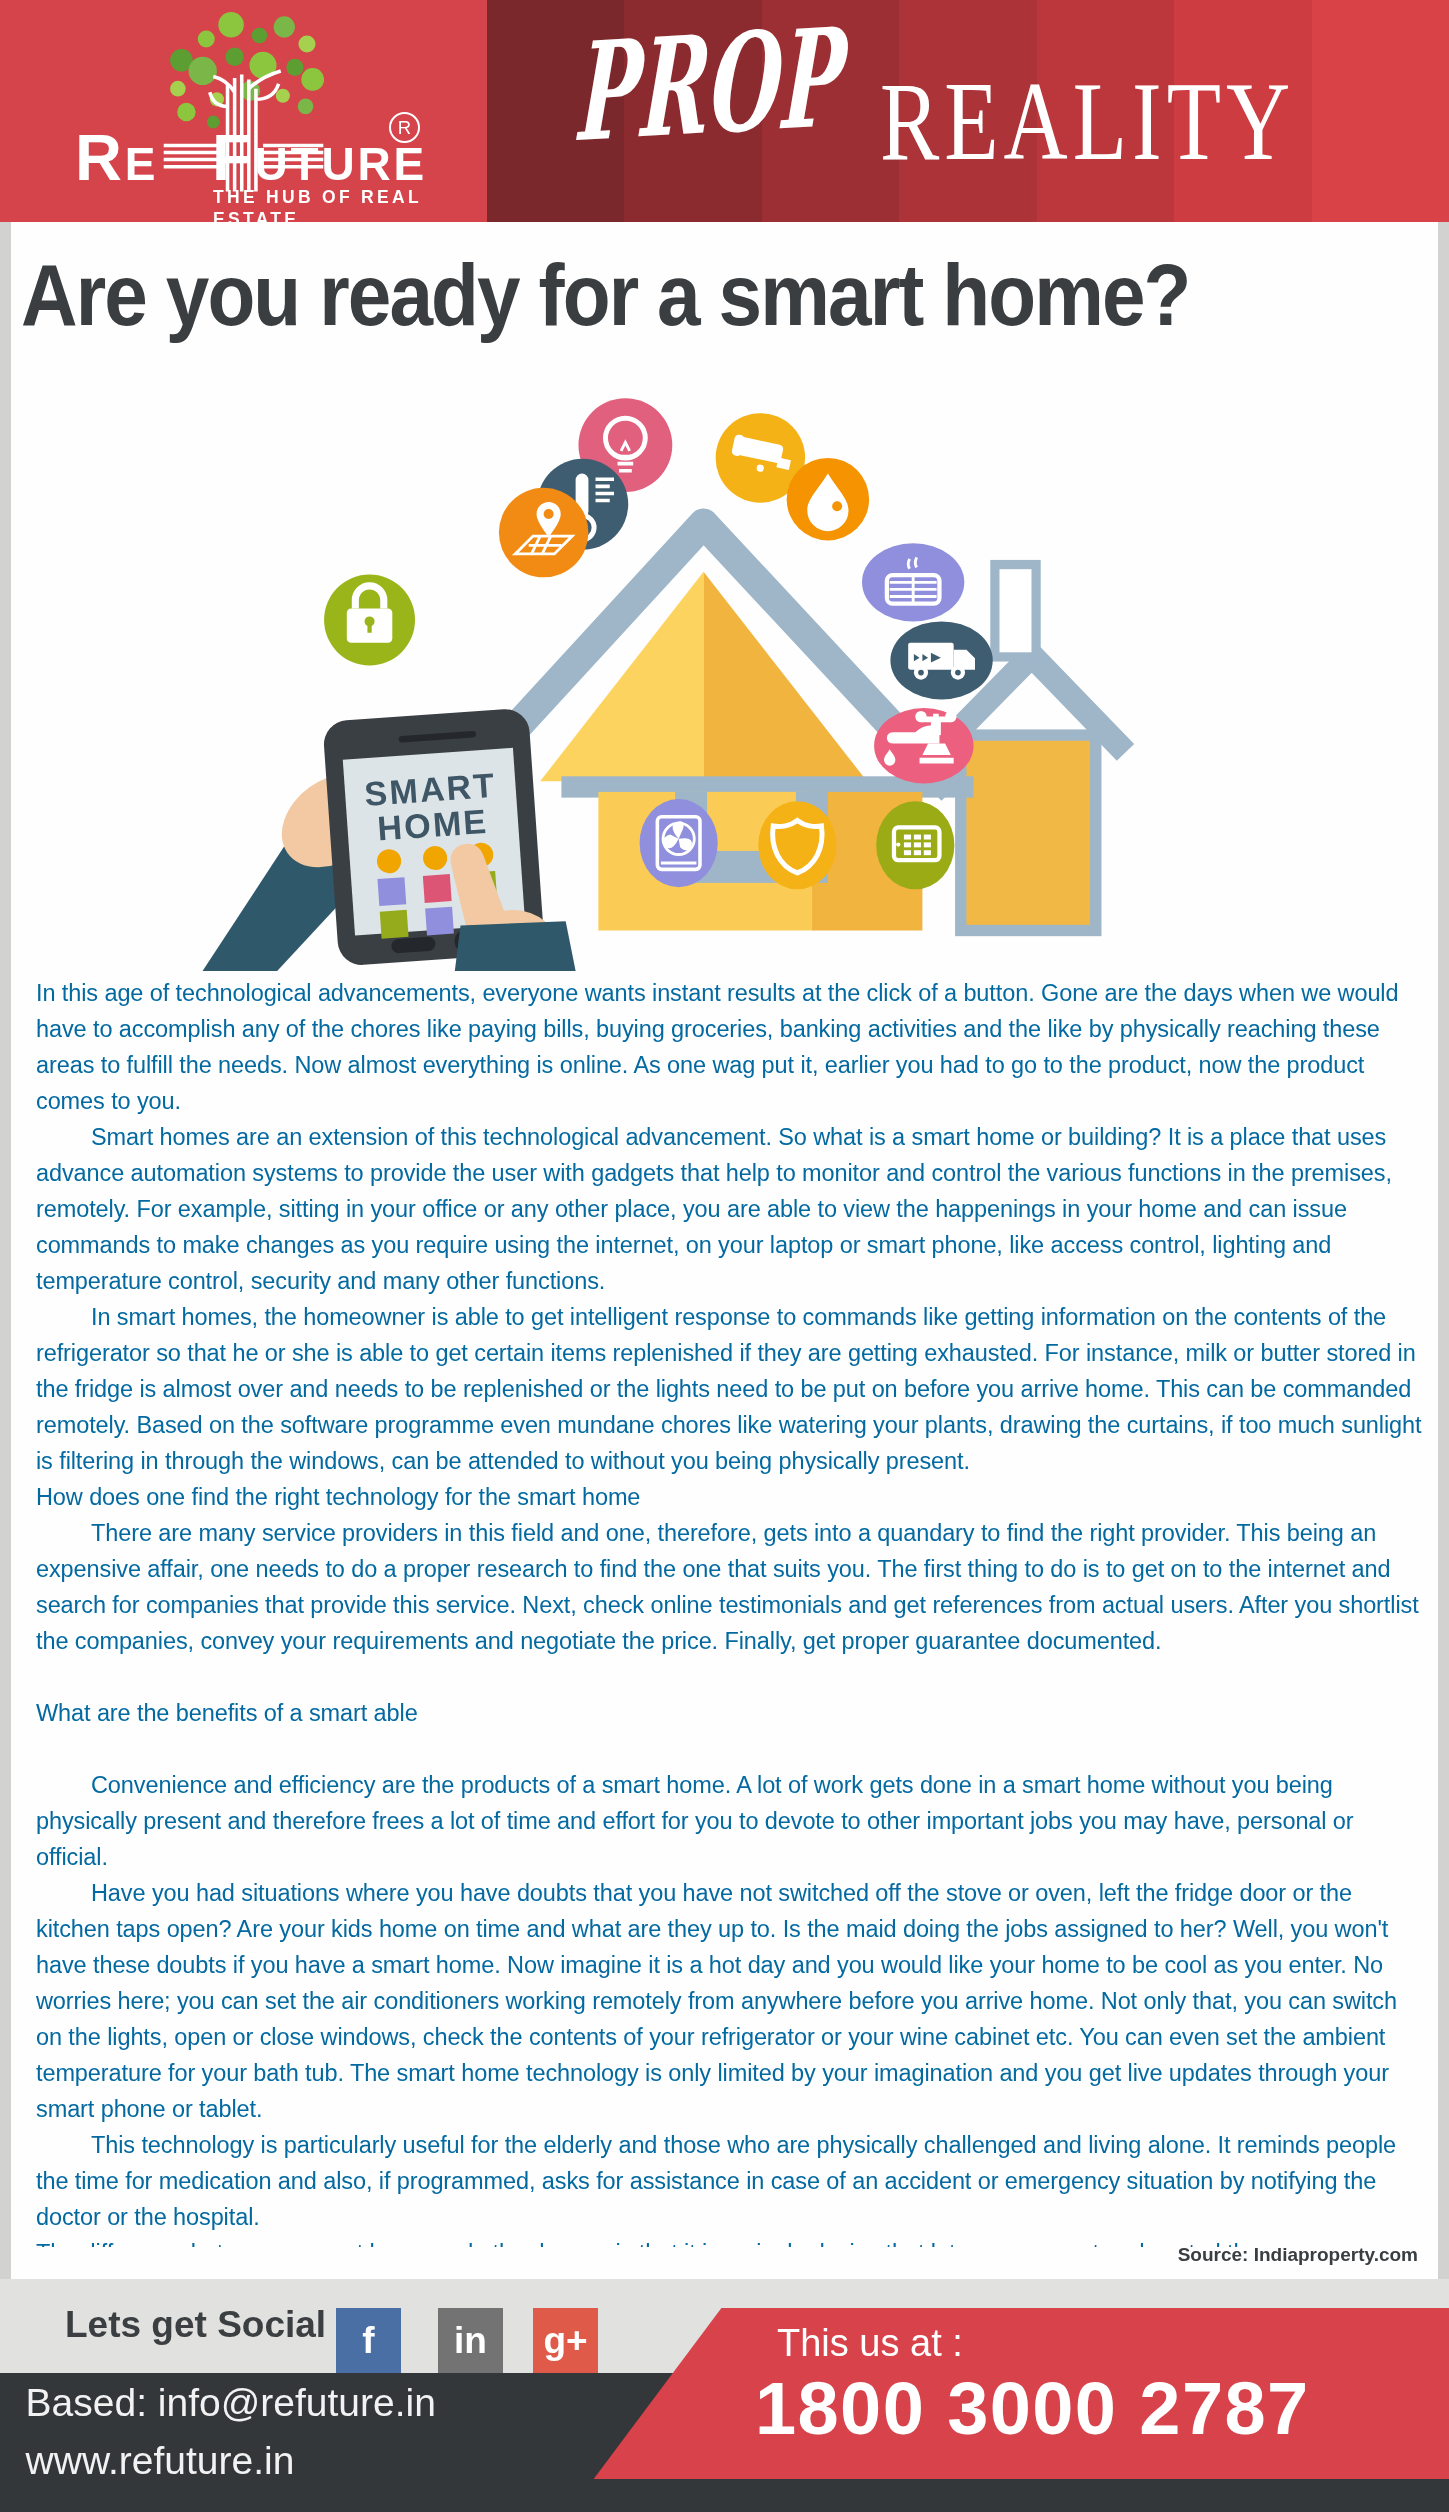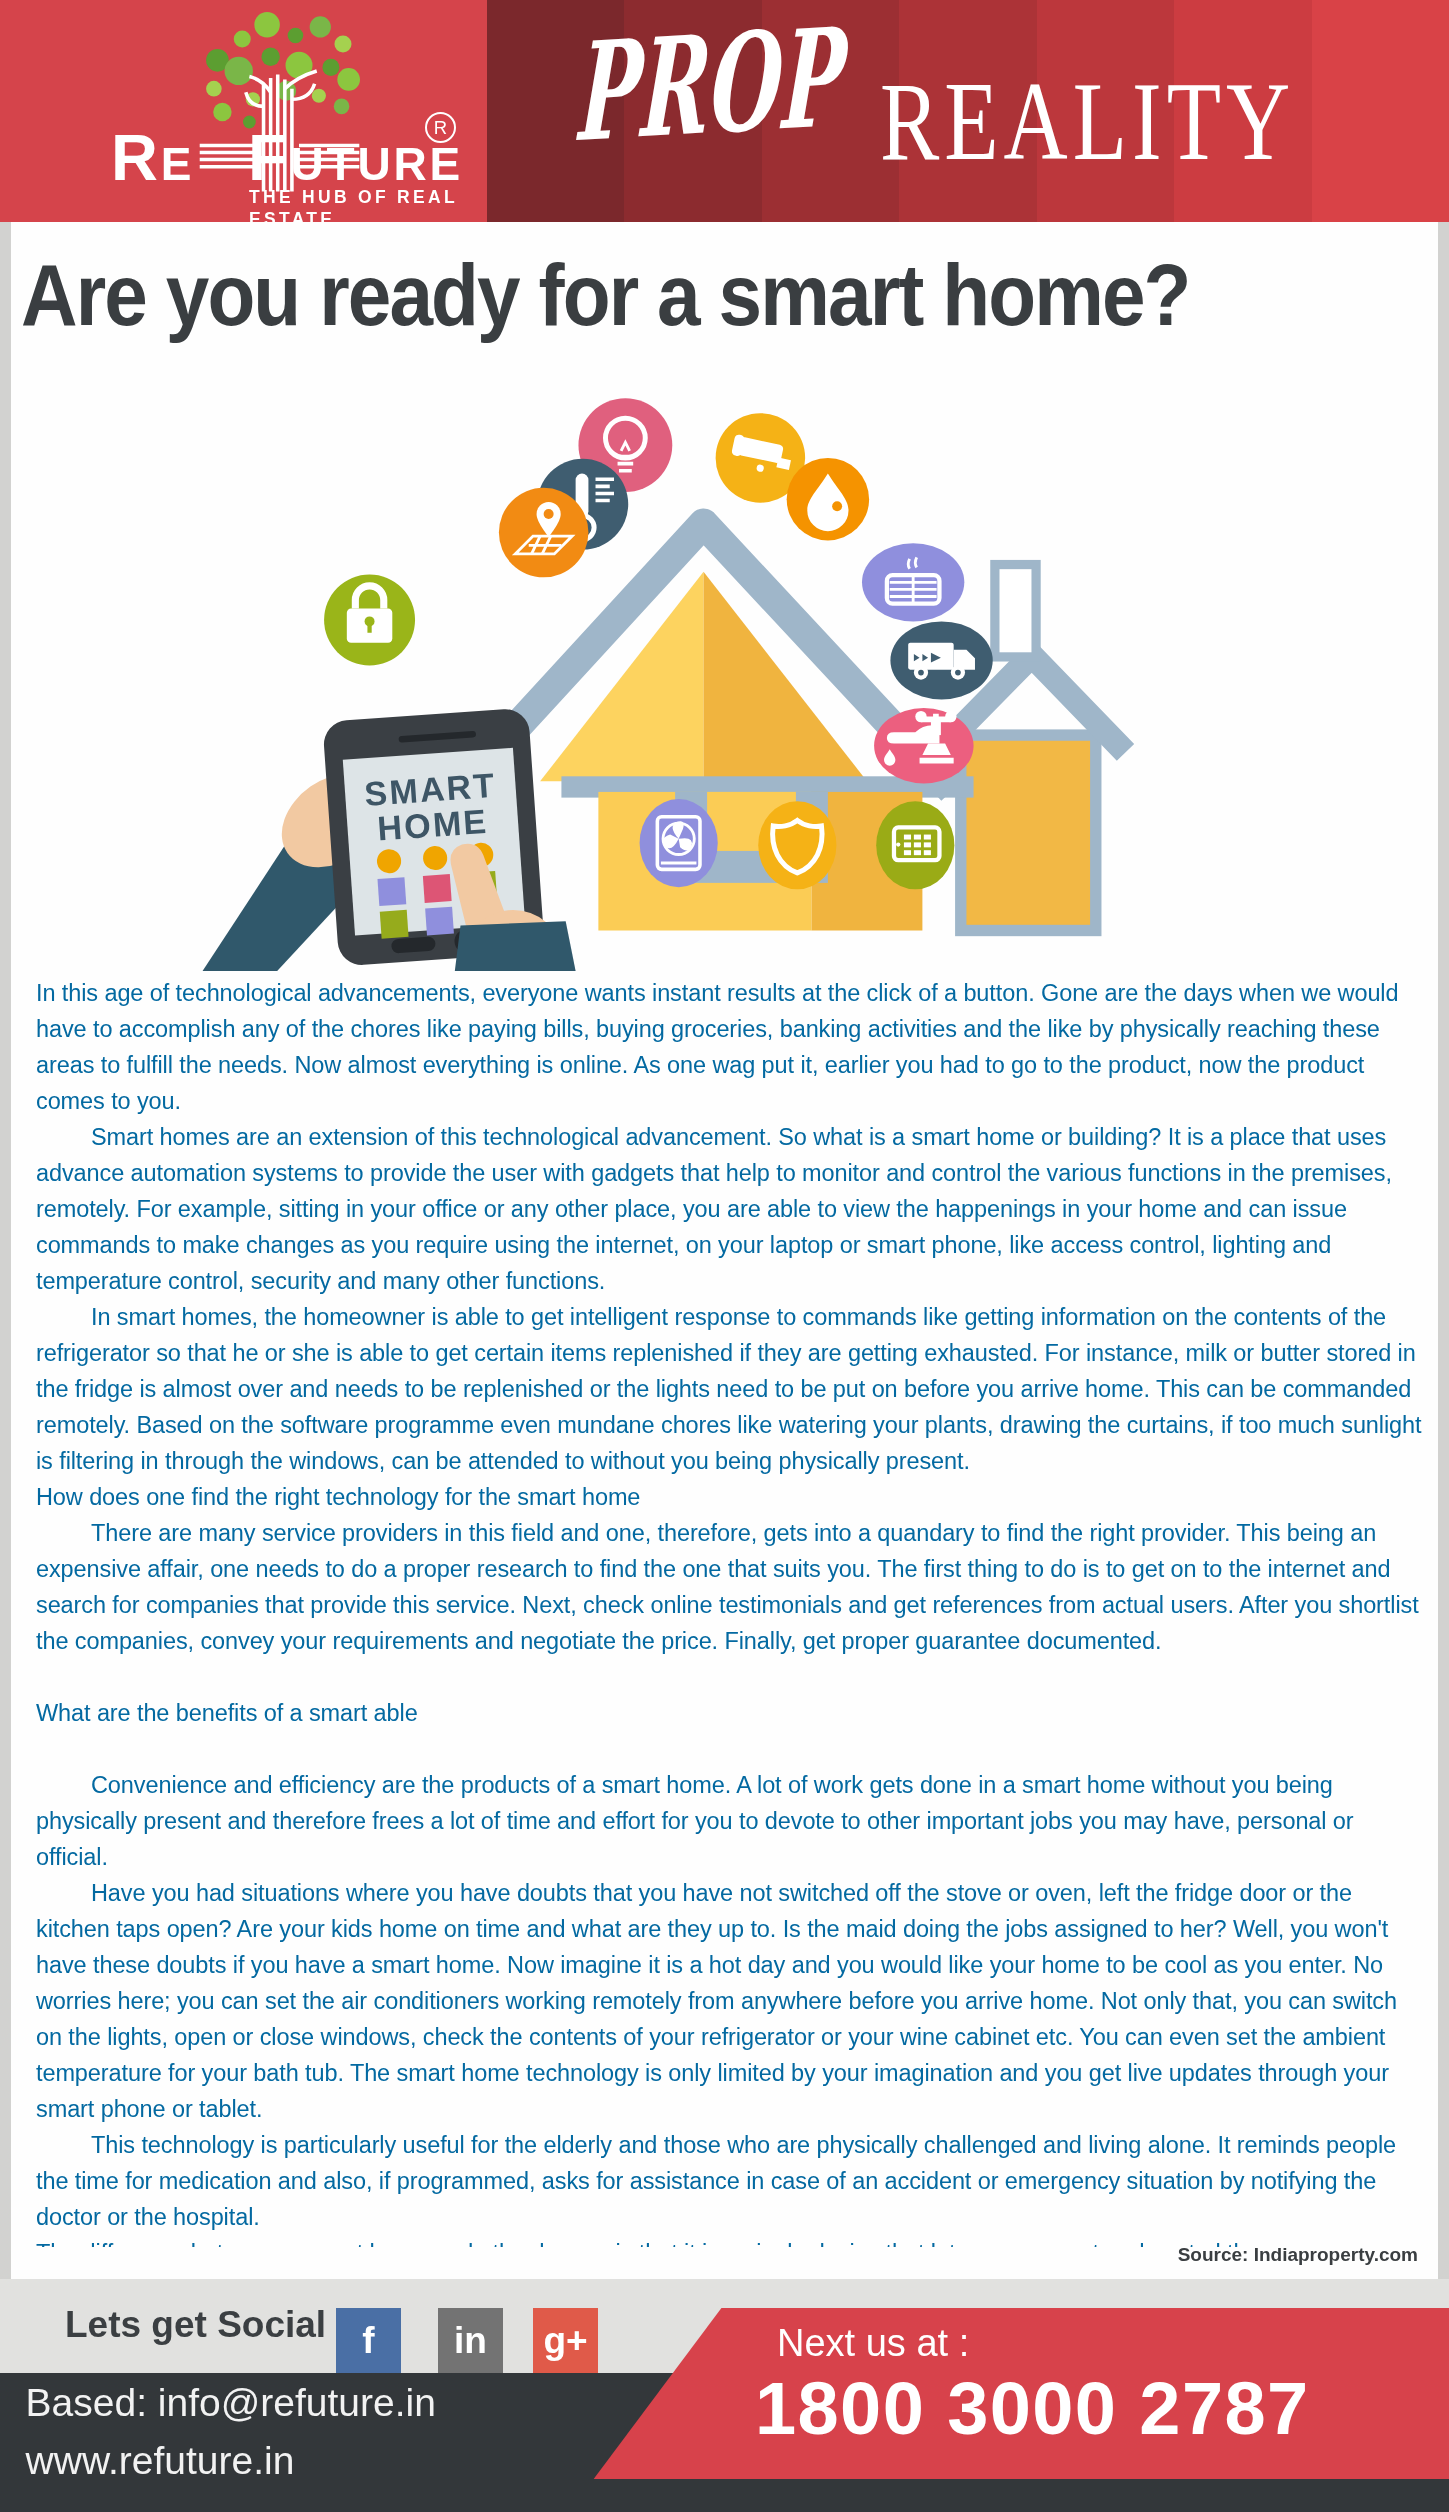--- a/index.html
+++ b/index.html
@@ -20,21 +20,21 @@
     position:absolute; left:584px; top:24px; color:#ffffff;
     font-family:"DejaVu Serif", serif; font-style:italic; font-weight:bold;
     font-size:136px; line-height:1; transform:scaleX(.60) skewX(-7deg) rotate(-2deg);
     transform-origin:left top; letter-spacing:1.4px;
   }
   .masthead-reality {
     position:absolute; left:880px; top:65px; color:#ffffff;
     font-family:"Liberation Serif", serif; font-size:101px; line-height:1;
     letter-spacing:5.7px; transform:scaleX(.88) scaleY(1.12); transform-origin:left top;
   }
-  .logo { position:absolute; left:0; top:0; width:487px; height:222px; cursor:pointer;margin-left:36px; }
+  .logo { position:absolute; left:0; top:0; width:487px; height:222px; cursor:pointer; }
   .logo-re, .logo-future {
     position:absolute; color:#fff; font-weight:bold; font-variant:small-caps;
     font-size:65px; line-height:1; letter-spacing:2.8px;
   }
   .logo-re { left:75px; top:125px; }
   .logo-future { left:212px; top:125px; }
   .logo-reg {
     position:absolute; left:389px; top:112px; width:31px; height:31px; border:2.8px solid #fff;
     border-radius:50%; color:#fff; font-size:18.5px; text-align:center; line-height:27px;
   }
@@ -317,16 +317,16 @@
 <div class="social-label">Lets get Social :</div>
 <div class="social-icon soc-fb">f</div>
 <div class="social-icon soc-li">in</div>
 <div class="social-icon soc-gp">g+</div>
 
 <div class="darkbar"></div>
 <div class="mail-line">Based: info@refuture.in</div>
 <div class="site-line">www.refuture.in</div>
 
 <div class="redshape">
-  <div class="call-label">Next us at :</div>
+  <div class="call-label">This us at :</div>
   <div class="phone-number">1800 3000 2787</div>
 </div>
 
 
 </body></html>

